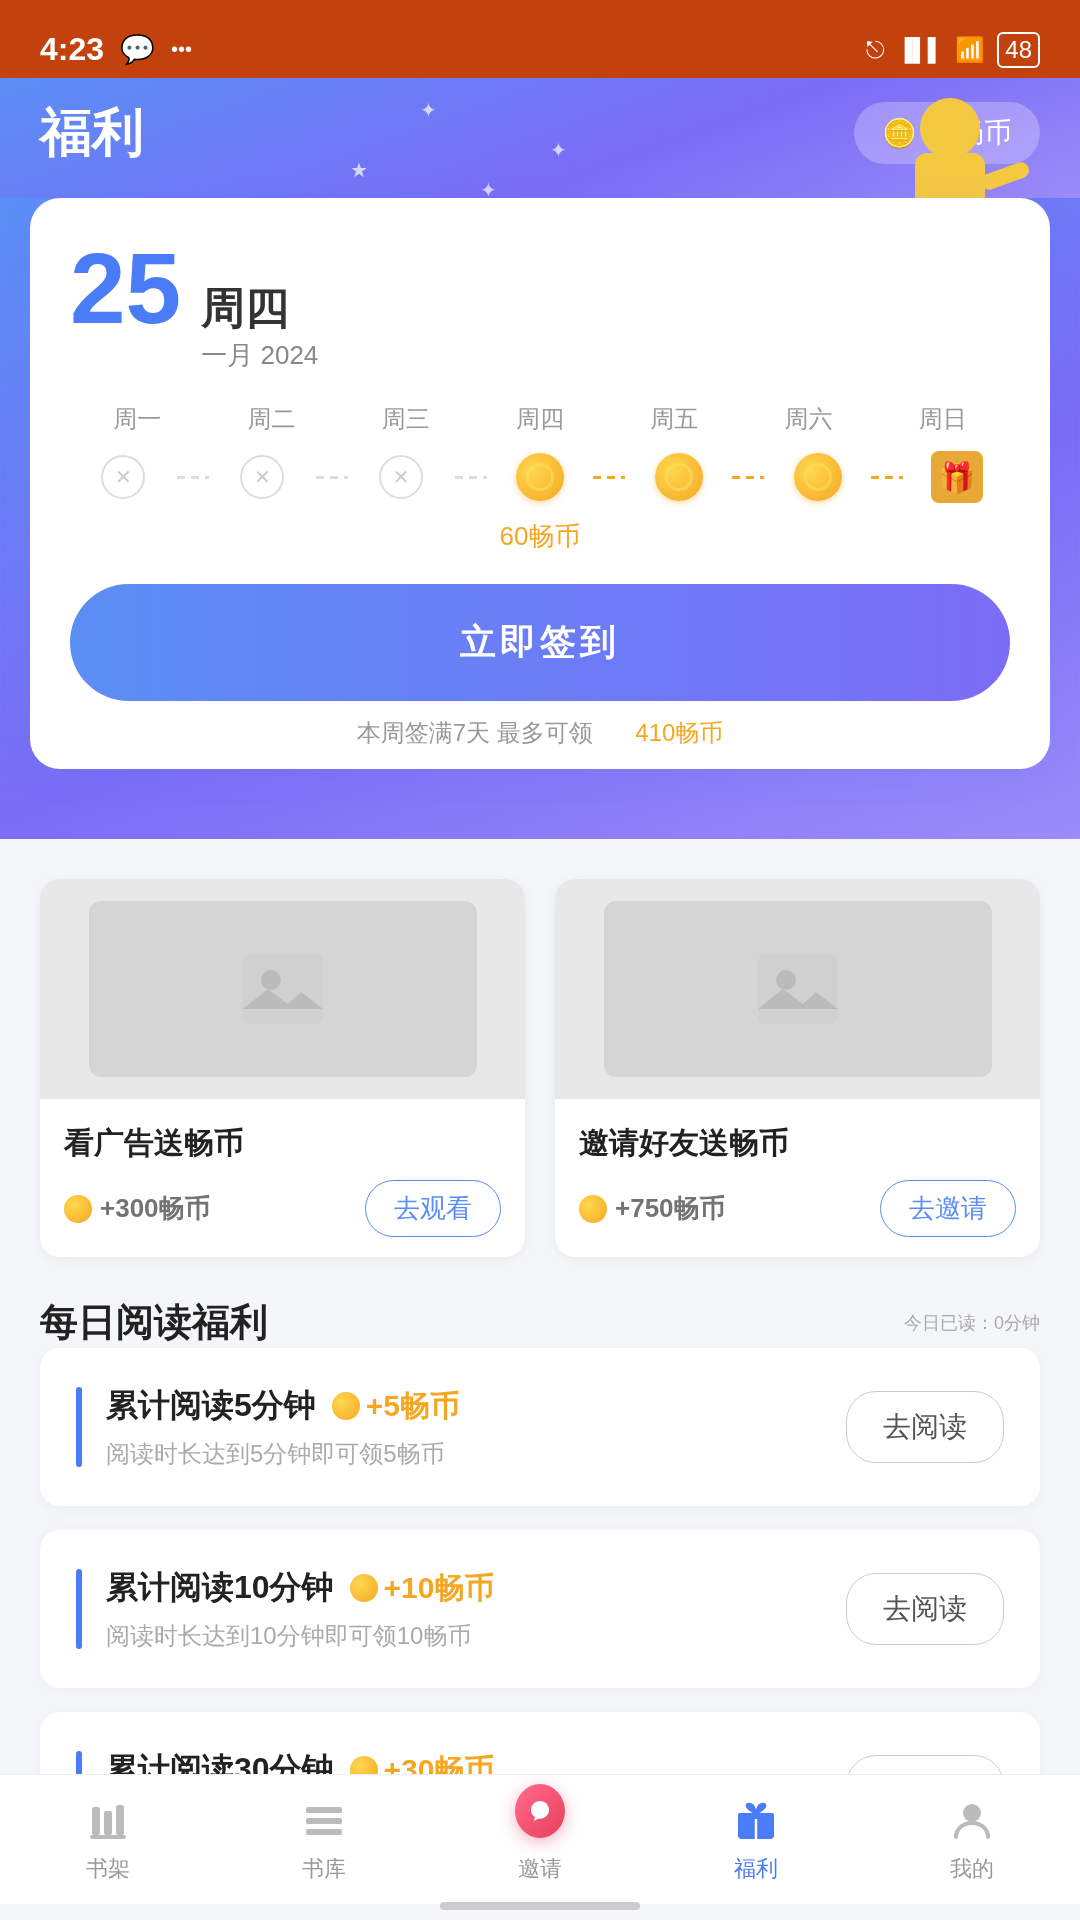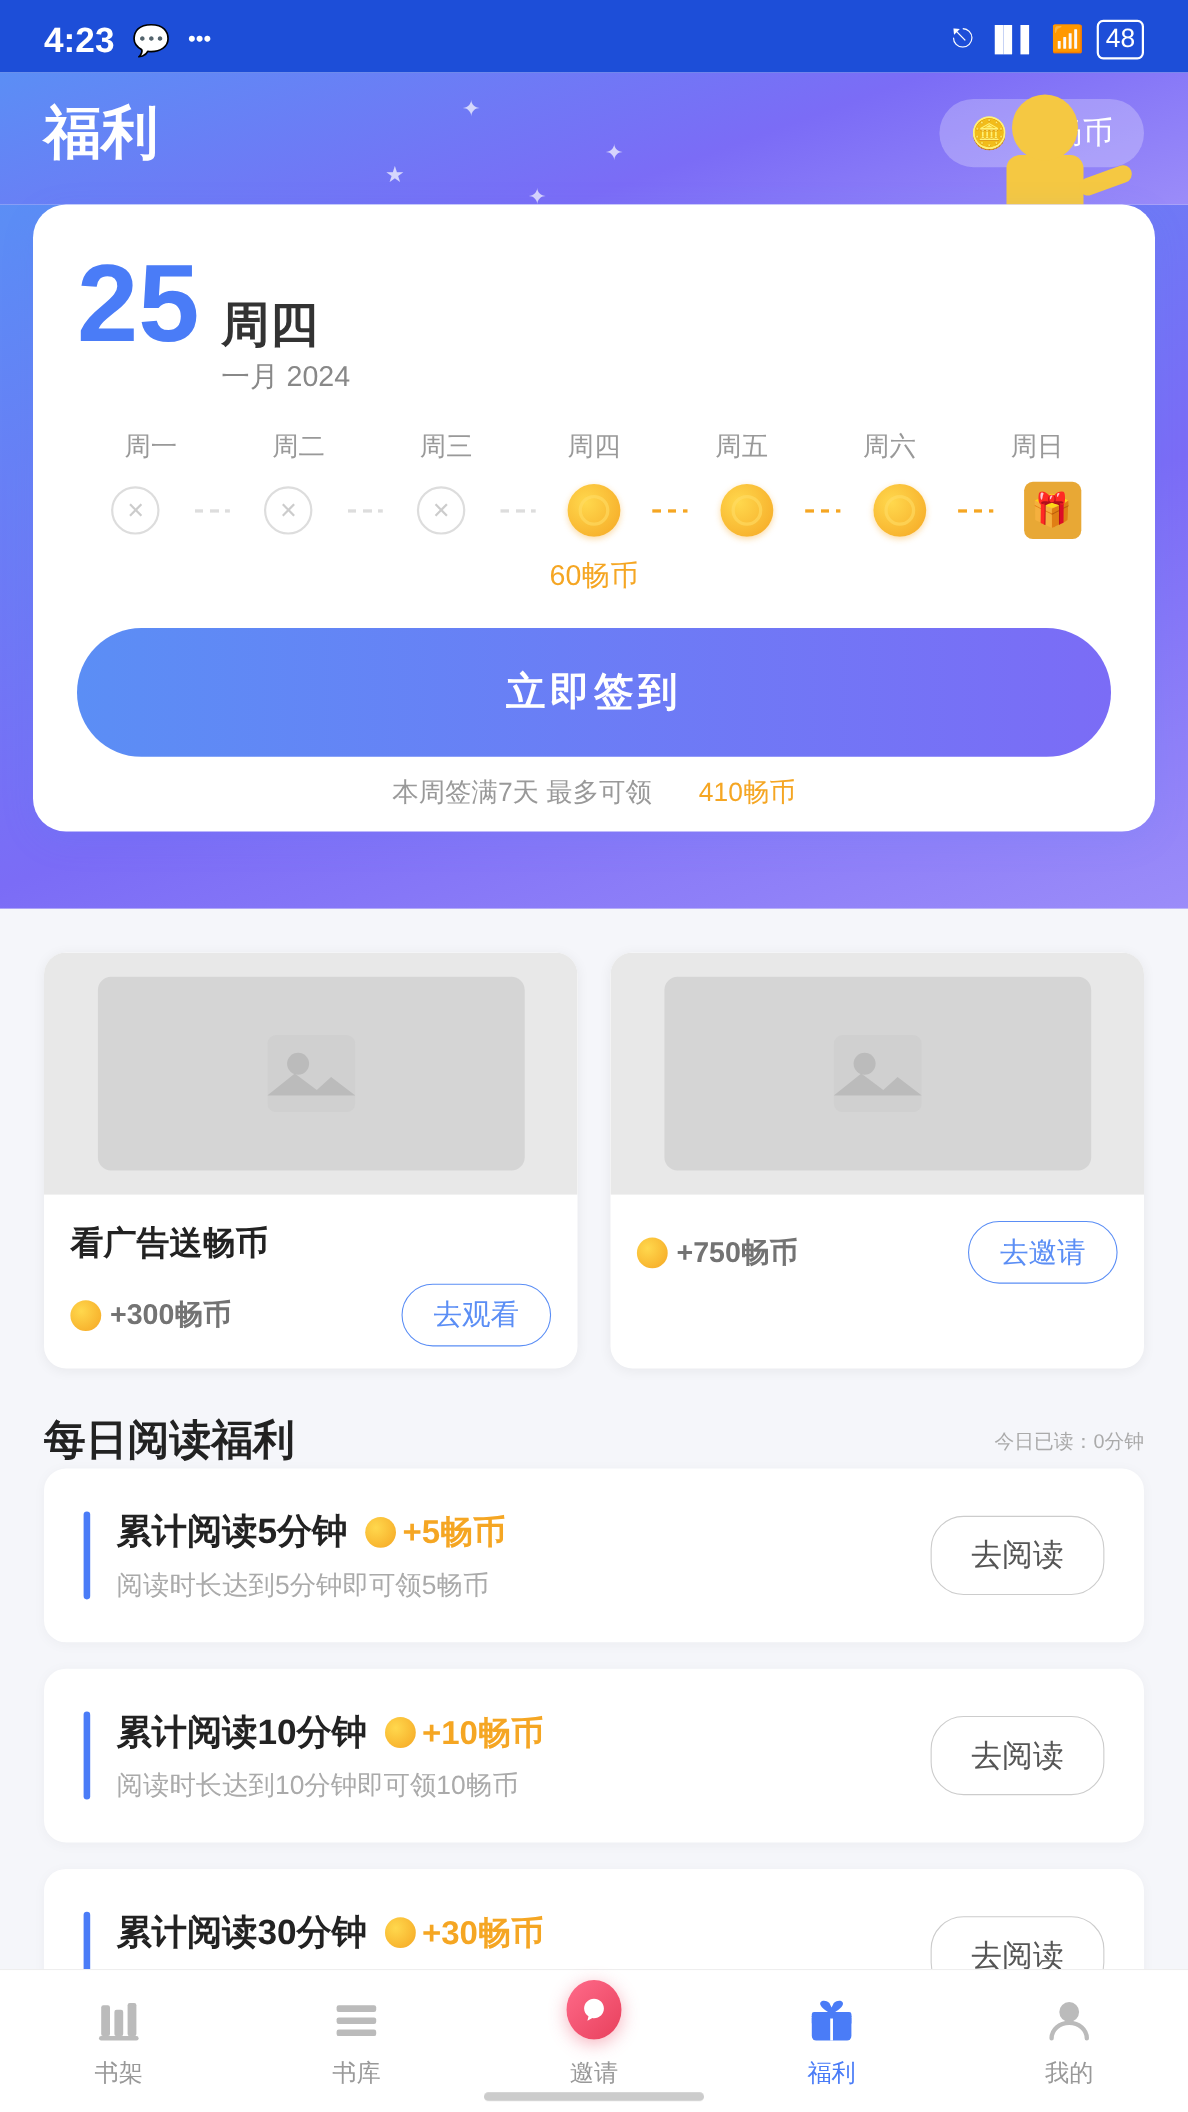--- a/index.html
+++ b/index.html
@@ -7,26 +7,26 @@
     body {
       width: 1080px;
       min-height: 1920px;
       font-family: -apple-system, "PingFang SC", "Helvetica Neue", sans-serif;
       background: #f5f6fa;
       overflow-x: hidden;
     }
 
     
     .status-bar {
-      background: #1d4ed8;
+      background: #c2410c;
       display: flex;
       justify-content: space-between;
-      align-items: flex-start;
+      align-items: flex-end;
       padding: 18px 40px 10px;
-      height: 66px;
+      height: 78px;
     }
     .status-time {
       color: white;
       font-size: 32px;
       font-weight: 600;
     }
     .status-icons {
       display: flex;
       align-items: center;
       gap: 12px;
@@ -389,21 +389,21 @@
       color: #555;
       font-size: 28px;
       cursor: pointer;
       flex-shrink: 0;
       white-space: nowrap;
     }
 
     
     .bottom-nav {
       position: fixed;
-      bottom: 0;
+      bottom: 16px;
       left: 0;
       width: 1080px;
       height: 130px;
       background: white;
       display: flex;
       border-top: 1px solid #eee;
     }
     .nav-item {
       flex: 1;
       display: flex;
@@ -606,20 +606,21 @@
       <div class="card-image">
         <div class="img-placeholder">
           <svg width="80" height="70" viewBox="0 0 80 70" fill="none">
             <rect width="80" height="70" rx="8" fill="#d0d0d0"></rect>
             <circle cx="28" cy="26" r="10" fill="#bbb"></circle>
             <path d="M0 55 L25 35 L45 50 L58 38 L80 55" fill="#bbb"></path>
           </svg>
         </div>
       </div>
       <div class="card-body">
+        <div class="card-title">邀请好友送畅币</div>
         <div class="card-action-row">
           <div class="coin-reward">
             <div class="mini-coin"></div>
             <span>+750畅币</span>
           </div>
           <button class="action-btn">去邀请</button>
         </div>
       </div>
     </div>
   </div>

